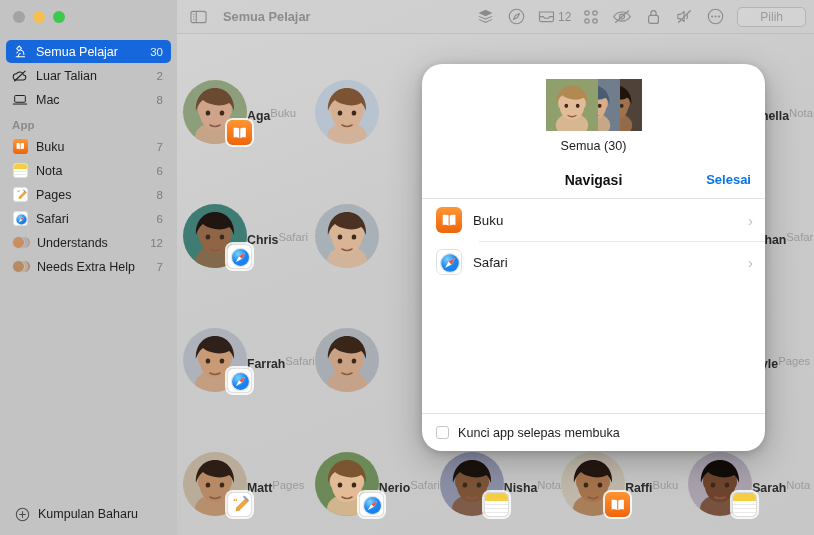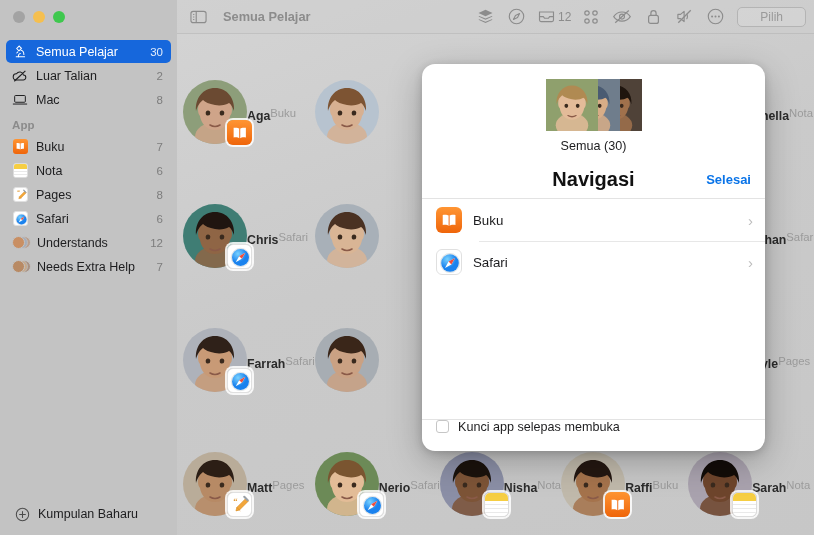--- a/index.html
+++ b/index.html
@@ -157,21 +157,21 @@
   .s-name {
     margin-top: 7px;
     font-size: 12.3px; font-weight: 700; color: #2b2b2b;
   }
   .s-app { margin-top: 1px; font-size: 11.3px; color: #9b9b9b; }
   .modal {
     position: absolute;
     left: 245px; top: 64px;
     width: 343px; height: 387px;
     background: #fff;
-    border-radius: 13px;
+    border-radius: 20px;
     box-shadow: 0 10px 34px rgba(0,0,0,.26), 0 2px 8px rgba(0,0,0,.16);
     display: flex; flex-direction: column;
     overflow: hidden;
   }
   .m-head { padding: 13px 0 0 0; display: flex; flex-direction: column; align-items: center; }
   .stack { position: relative; width: 100px; height: 52px; }
   .stack .sa {
     position: absolute; top: 0;
     width: 52px; height: 52px; border-radius: 50%;
     background-size: cover; background-position: center;
@@ -184,44 +184,44 @@
   .m-barrow {
     height: 38px;
     display: flex; align-items: center;
     padding: 0 14px;
     position: relative;
     border-bottom: 1px solid #e3e3e3;
     margin-top: 8px;
   }
   .m-barrow .m-title {
     position: absolute; left: 0; right: 0; text-align: center;
-    font-size: 20px; font-weight: 600; color: #111;
+    font-size: 14px; font-weight: 600; color: #111;
   }
   .m-done {
     margin-left: auto; position: relative; z-index: 2;
     font-size: 13px; font-weight: 700; color: #0a74e8;
   }
   .m-list { flex: 1 1 auto; }
   .m-item {
     display: flex; align-items: center;
     height: 42px;
     padding: 0 12px 0 14px;
     gap: 11px;
     position: relative;
   }
   .m-item + .m-item::before {
     content: ""; position: absolute; left: 57px; right: 0; top: 0;
     height: 1px; background: #e7e7e7;
   }
   .m-item .lbl { font-size: 13.3px; color: #1d1d1f; }
   .chev { margin-left: auto; color: #bdbdbd; font-size: 15px; }
   .m-foot {
-    height: 32px;
+    height: 38px;
     border-top: 1px solid #e3e3e3;
-    display: flex; align-items: flex-start;
+    display: flex; align-items: center;
     gap: 9px;
     padding-left: 14px;
   }
   .cbx {
     width: 13px; height: 13px; border-radius: 3px;
     border: 1px solid #c6c6c6; background: #fff; flex: 0 0 13px;
   }
   .m-foot .lbl { font-size: 12.6px; color: #1d1d1f; }
   svg { display: block; }
 </style>

